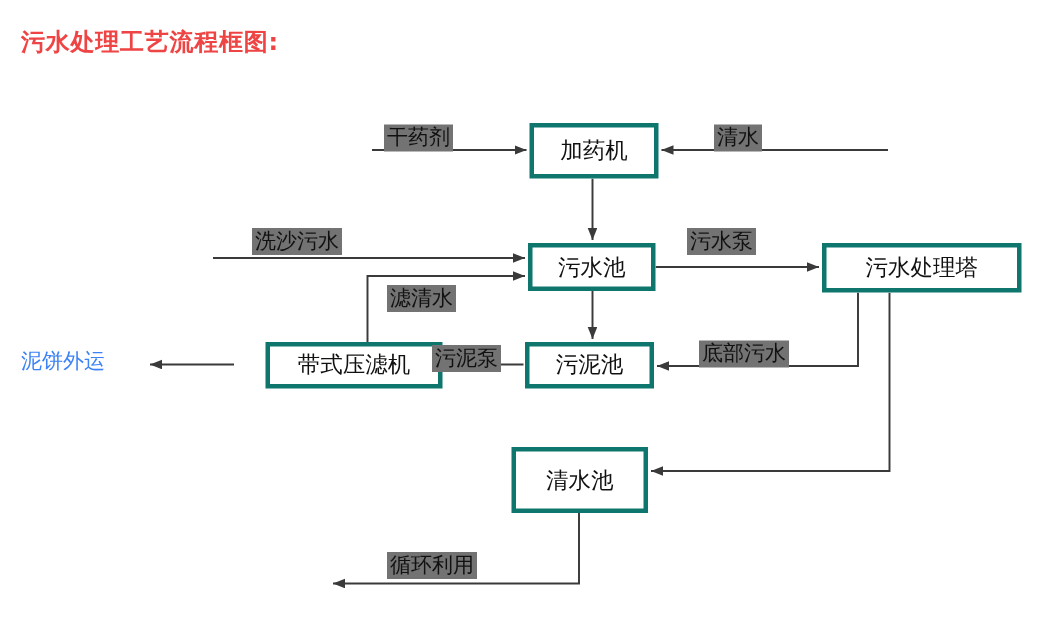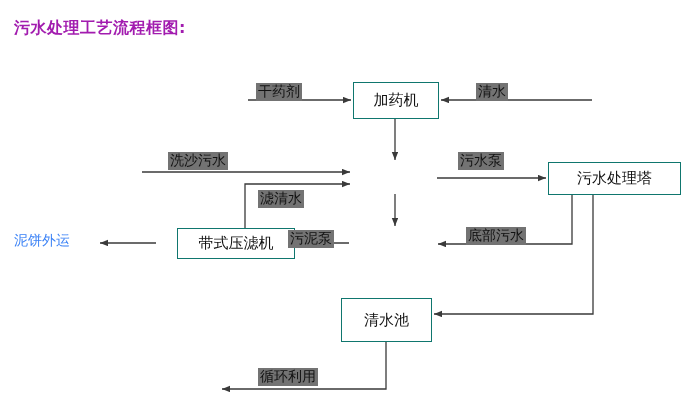--- a/index.html
+++ b/index.html
@@ -14,35 +14,35 @@
     background: #ffffff;
     font-family: "DejaVu Sans", "Liberation Sans", sans-serif;
     overflow: hidden;
   }
   #title {
     position: absolute;
     left: 14px;
     top: 18px;
     font-size: 16px;
     font-weight: bold;
-    color: #a21caf;
+    color: #ef4444;
     letter-spacing: 0.5px;
     white-space: nowrap;
   }
   svg#wires {
     position: absolute;
     left: 0;
     top: 0;
     width: 700px;
     height: 420px;
   }
   .node {
     position: absolute;
     box-sizing: border-box;
-    border: 1px solid #0f766e;
+    border: 3px solid #0f766e;
     background: #ffffff;
     display: flex;
     align-items: center;
     justify-content: center;
     font-size: 15px;
     color: #111111;
     white-space: nowrap;
     z-index: 3;
   }
   .edge-label {
@@ -99,25 +99,31 @@
 
       <path d="M156,243 L100,243" marker-end="url(#ah)"></path>
 
       <path d="M386,330 L386,389 L222,389" marker-end="url(#ah)"></path>
     </g>
   </svg>
 
   <div class="node" style="left:353px; top:82px; width:86px; height:37px;">
     <span>加药机</span>
   </div>
+  <div class="node" style="left:352px; top:162px; width:85px; height:32px;">
+    <span>污水池</span>
+  </div>
   <div class="node" style="left:548px; top:162px; width:133px; height:33px;">
     <span>污水处理塔</span>
   </div>
   <div class="node" style="left:157px; top:228px; width:118px; height:31px;margin-left:20px;">
     <span>带式压滤机</span>
+  </div>
+  <div class="node" style="left:350px; top:228px; width:86px; height:31px;">
+    <span>污泥池</span>
   </div>
   <div class="node" style="left:341px; top:298px; width:91px; height:44px;">
     <span>清水池</span>
   </div>
 
   <div class="edge-label" style="left:256px; top:83px;">干药剂</div>
   <div class="edge-label" style="left:476px; top:83px;">清水</div>
   <div class="edge-label" style="left:168px; top:152px;">洗沙污水</div>
   <div class="edge-label" style="left:258px; top:190px;">滤清水</div>
   <div class="edge-label" style="left:458px; top:152px;">污水泵</div>

